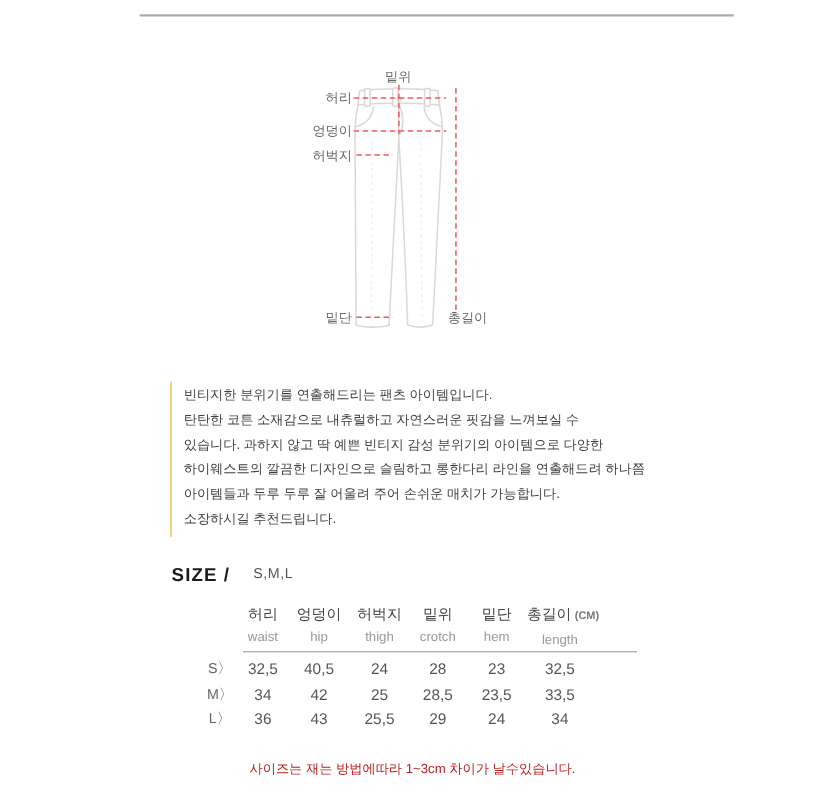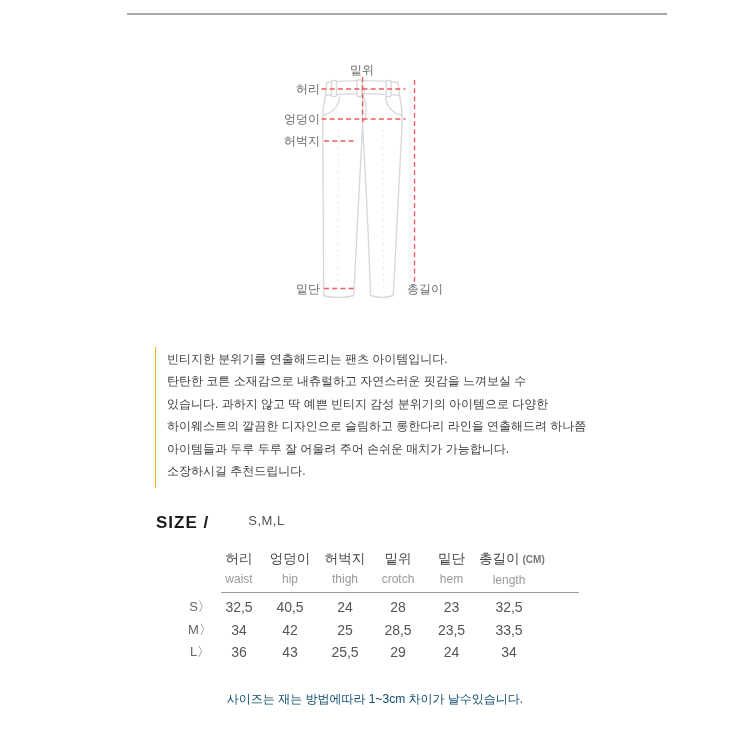--- a/index.html
+++ b/index.html
@@ -25,37 +25,37 @@
     border-left:1px solid #eab308; padding:1px 0 6px 11px;
     font-size:12px; color:#3e3e3e;
   }
   .desc p { margin:0; line-height:22.4px; }
   
   .size-head {
     position:absolute; left:156px; top:513px;
     display:flex; align-items:flex-start;
   }
   .size-title { font-size:17px; font-weight:bold; color:#1a1a1a; letter-spacing:1px; }
-  .size-options { font-size:13px; color:#555; margin-left:39px; letter-spacing:0.5px; }
+  .size-options { font-size:13px; color:#555; margin-left:21px; letter-spacing:0.5px; }
   
   .stable { position:absolute; left:184px; top:545px; width:400px; }
   .trow { display:grid; grid-template-columns:32px 46px 56px 54px 52px 55px 60px; }
   .cell { text-align:center; }
   .th .ko { font-size:13.5px; color:#444; line-height:20px; padding-top:4px; white-space:nowrap; }
   .th .en { font-size:12px; color:#999; line-height:20px; }
   .unit { font-size:10px; color:#777; margin-left:3px;font-weight:bold; }
   .rule { position:absolute; left:37px; top:47px; width:358px; height:1px; background:#9b9b9b; }
   .drow { height:22.5px; line-height:22.5px; }
   .drow.first { margin-top:6px; }
   .rl { font-size:13px; color:#666; }
   .v  { font-size:14px; color:#555; }
   
   .note-wrap {
     position:absolute; left:0; top:691px; width:750px;
-    text-align:center; font-size:12px; color:#0c4a6e;
+    text-align:center; font-size:12px; color:#b91c1c;
   }
 </style>
 </head>
 <body>
 
 <div class="page">
 
   <div class="top-divider"></div>
 
   <svg class="pants-svg" width="160" height="250" viewBox="0 0 160 250">

